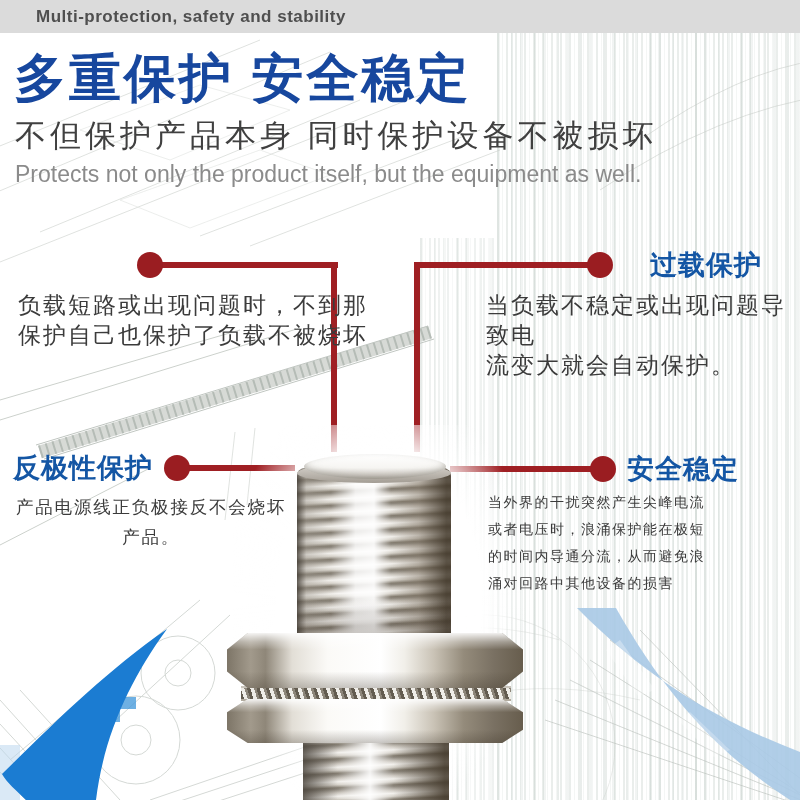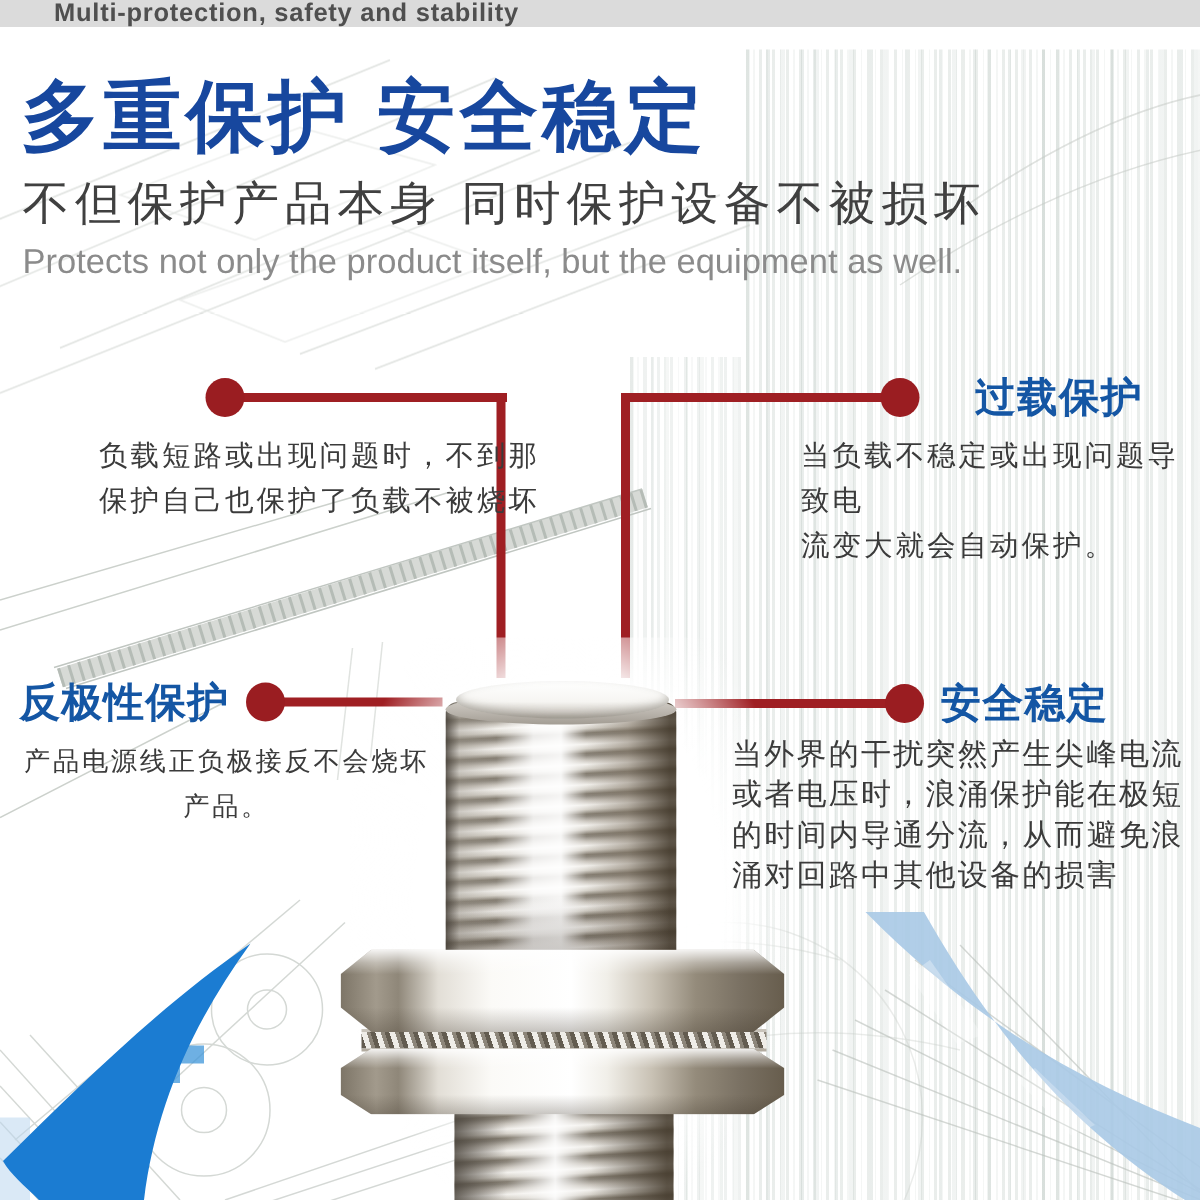--- a/index.html
+++ b/index.html
@@ -13,39 +13,39 @@
       repeating-linear-gradient(90deg, rgba(150,168,158,0.20) 0 2px, rgba(255,255,255,0) 2px 5px,
                                 rgba(150,168,158,0.10) 5px 6px, rgba(255,255,255,0) 6px 9px),
       repeating-linear-gradient(90deg, rgba(120,145,135,0.10) 0 3px, rgba(255,255,255,0) 3px 14px,
                                 rgba(120,145,135,0.16) 14px 16px, rgba(255,255,255,0) 16px 23px);}
   #stripes-right{left:497px;top:33px;width:303px;height:767px;}
   #stripes-mid{left:420px;top:238px;width:77px;height:562px;opacity:.75;}
 
   .bg-svg{position:absolute;left:0;top:0;}
 
   
-  #top-bar{position:absolute;left:0;top:0;width:800px;height:18px;background:#dbdbdb;
+  #top-bar{position:absolute;left:0;top:0;width:800px;height:33px;background:#dbdbdb;
            display:flex;align-items:center;}
   #top-bar span{margin-left:36px;font-size:17px;letter-spacing:.5px;color:#4f4f4f;font-weight:600;}
 
   
   #page-title{position:absolute;left:14px;top:48px;font-size:52px;font-weight:bold;
               color:#17479e;letter-spacing:3px;line-height:60px;white-space:nowrap;}
   #subtitle-cn{position:absolute;left:15px;top:117px;font-size:31px;color:#404040;
                letter-spacing:4px;line-height:38px;white-space:nowrap;}
   #subtitle-en{position:absolute;left:15px;top:159px;font-size:23px;color:#8b8b8b;
                letter-spacing:0;line-height:30px;white-space:nowrap;}
 
   
   .callout-title{position:absolute;font-size:27px;font-weight:bold;color:#1456a4;
                  letter-spacing:1px;line-height:38px;white-space:nowrap;}
   .callout-body{position:absolute;color:#3b3b3b;white-space:pre-line;}
-  #body-sc,#body-ol{font-size:19px;letter-spacing:2px;line-height:30px;margin-left:48px;}
+  #body-sc,#body-ol{font-size:23px;letter-spacing:2px;line-height:30px;}
   #body-rp{font-size:17.5px;letter-spacing:1.8px;line-height:30px;}
-  #body-sg{font-size:20px;letter-spacing:1.5px;line-height:27px;}
+  #body-sg{font-size:14px;letter-spacing:1.5px;line-height:27px;font-family:Liberation Mono, monospace;}
 
   .dot{position:absolute;width:26px;height:26px;border-radius:50%;background:#9a1d21;}
   .line{position:absolute;background:#9f1f23;}
 
   
   #product-glow{position:absolute;left:233px;top:425px;width:292px;height:390px;
     background:radial-gradient(ellipse at 50% 45%, rgba(255,255,255,0.97) 50%, rgba(255,255,255,0) 74%);}
   #sensor-barrel{position:absolute;left:297px;top:468px;width:154px;height:174px;border-radius:8px 8px 0 0;
     background:
       linear-gradient(180deg, rgba(0,0,0,0) 75%, rgba(60,50,40,0.30) 98%),

